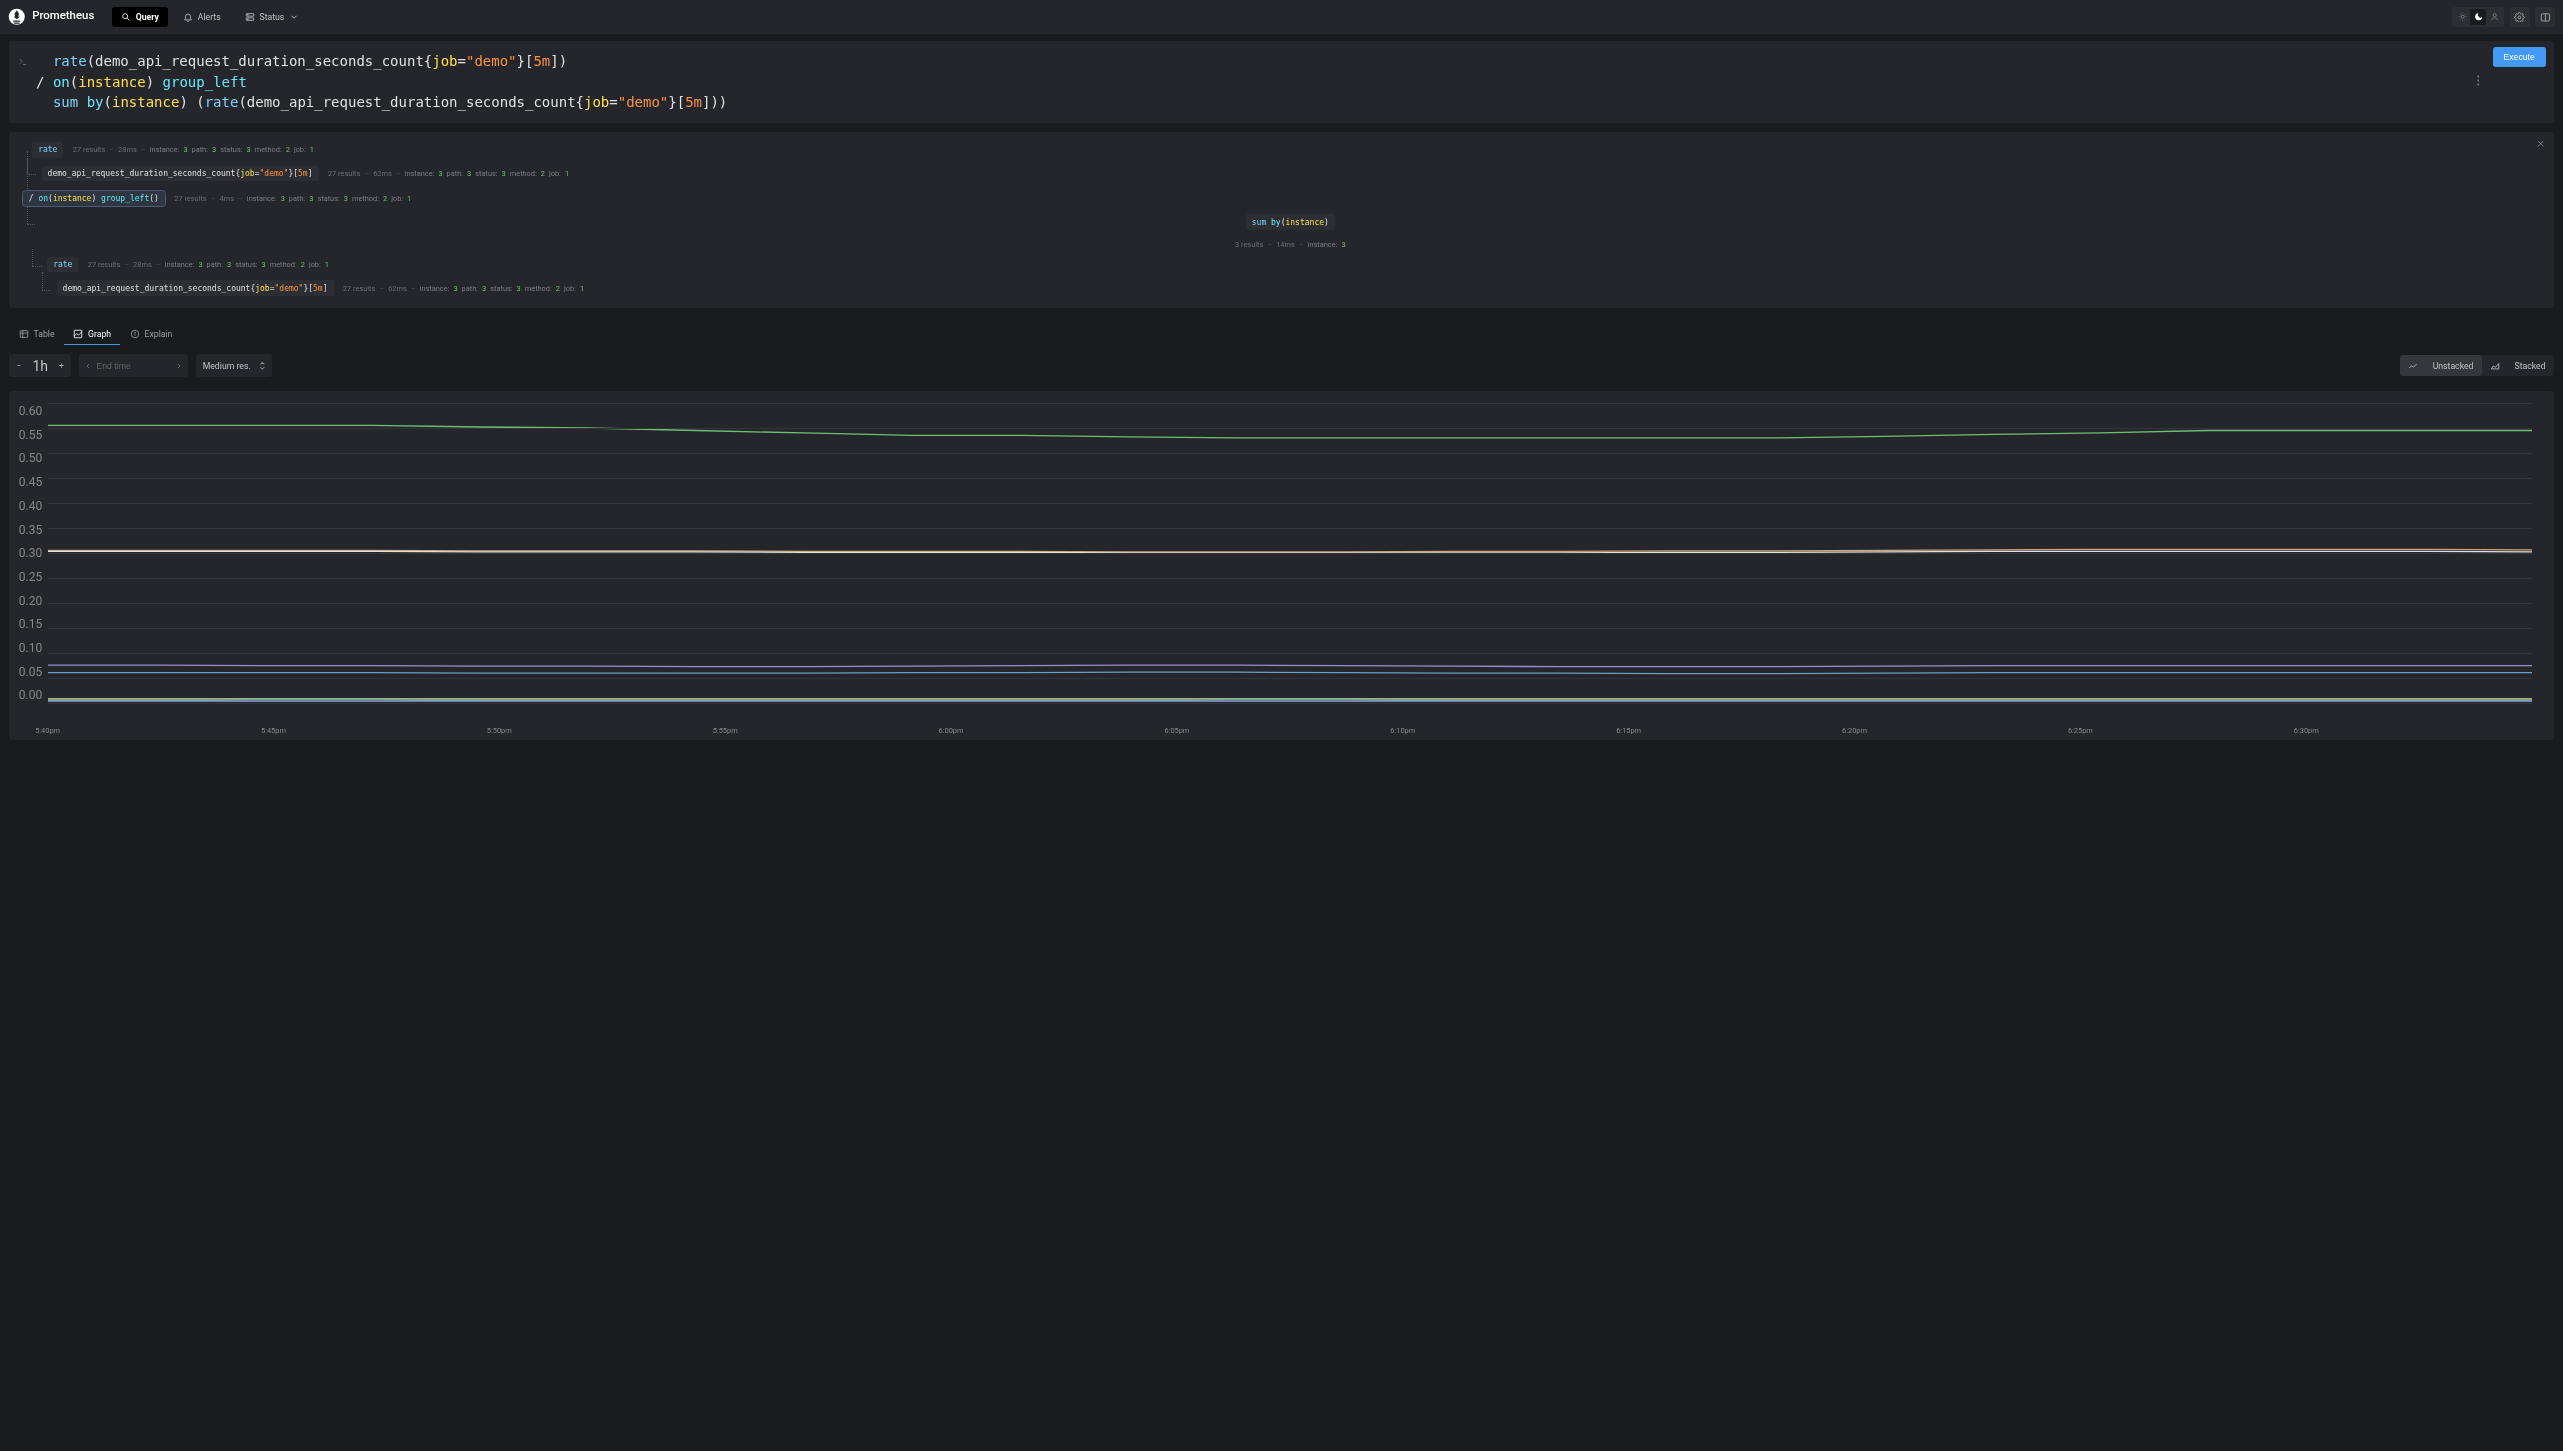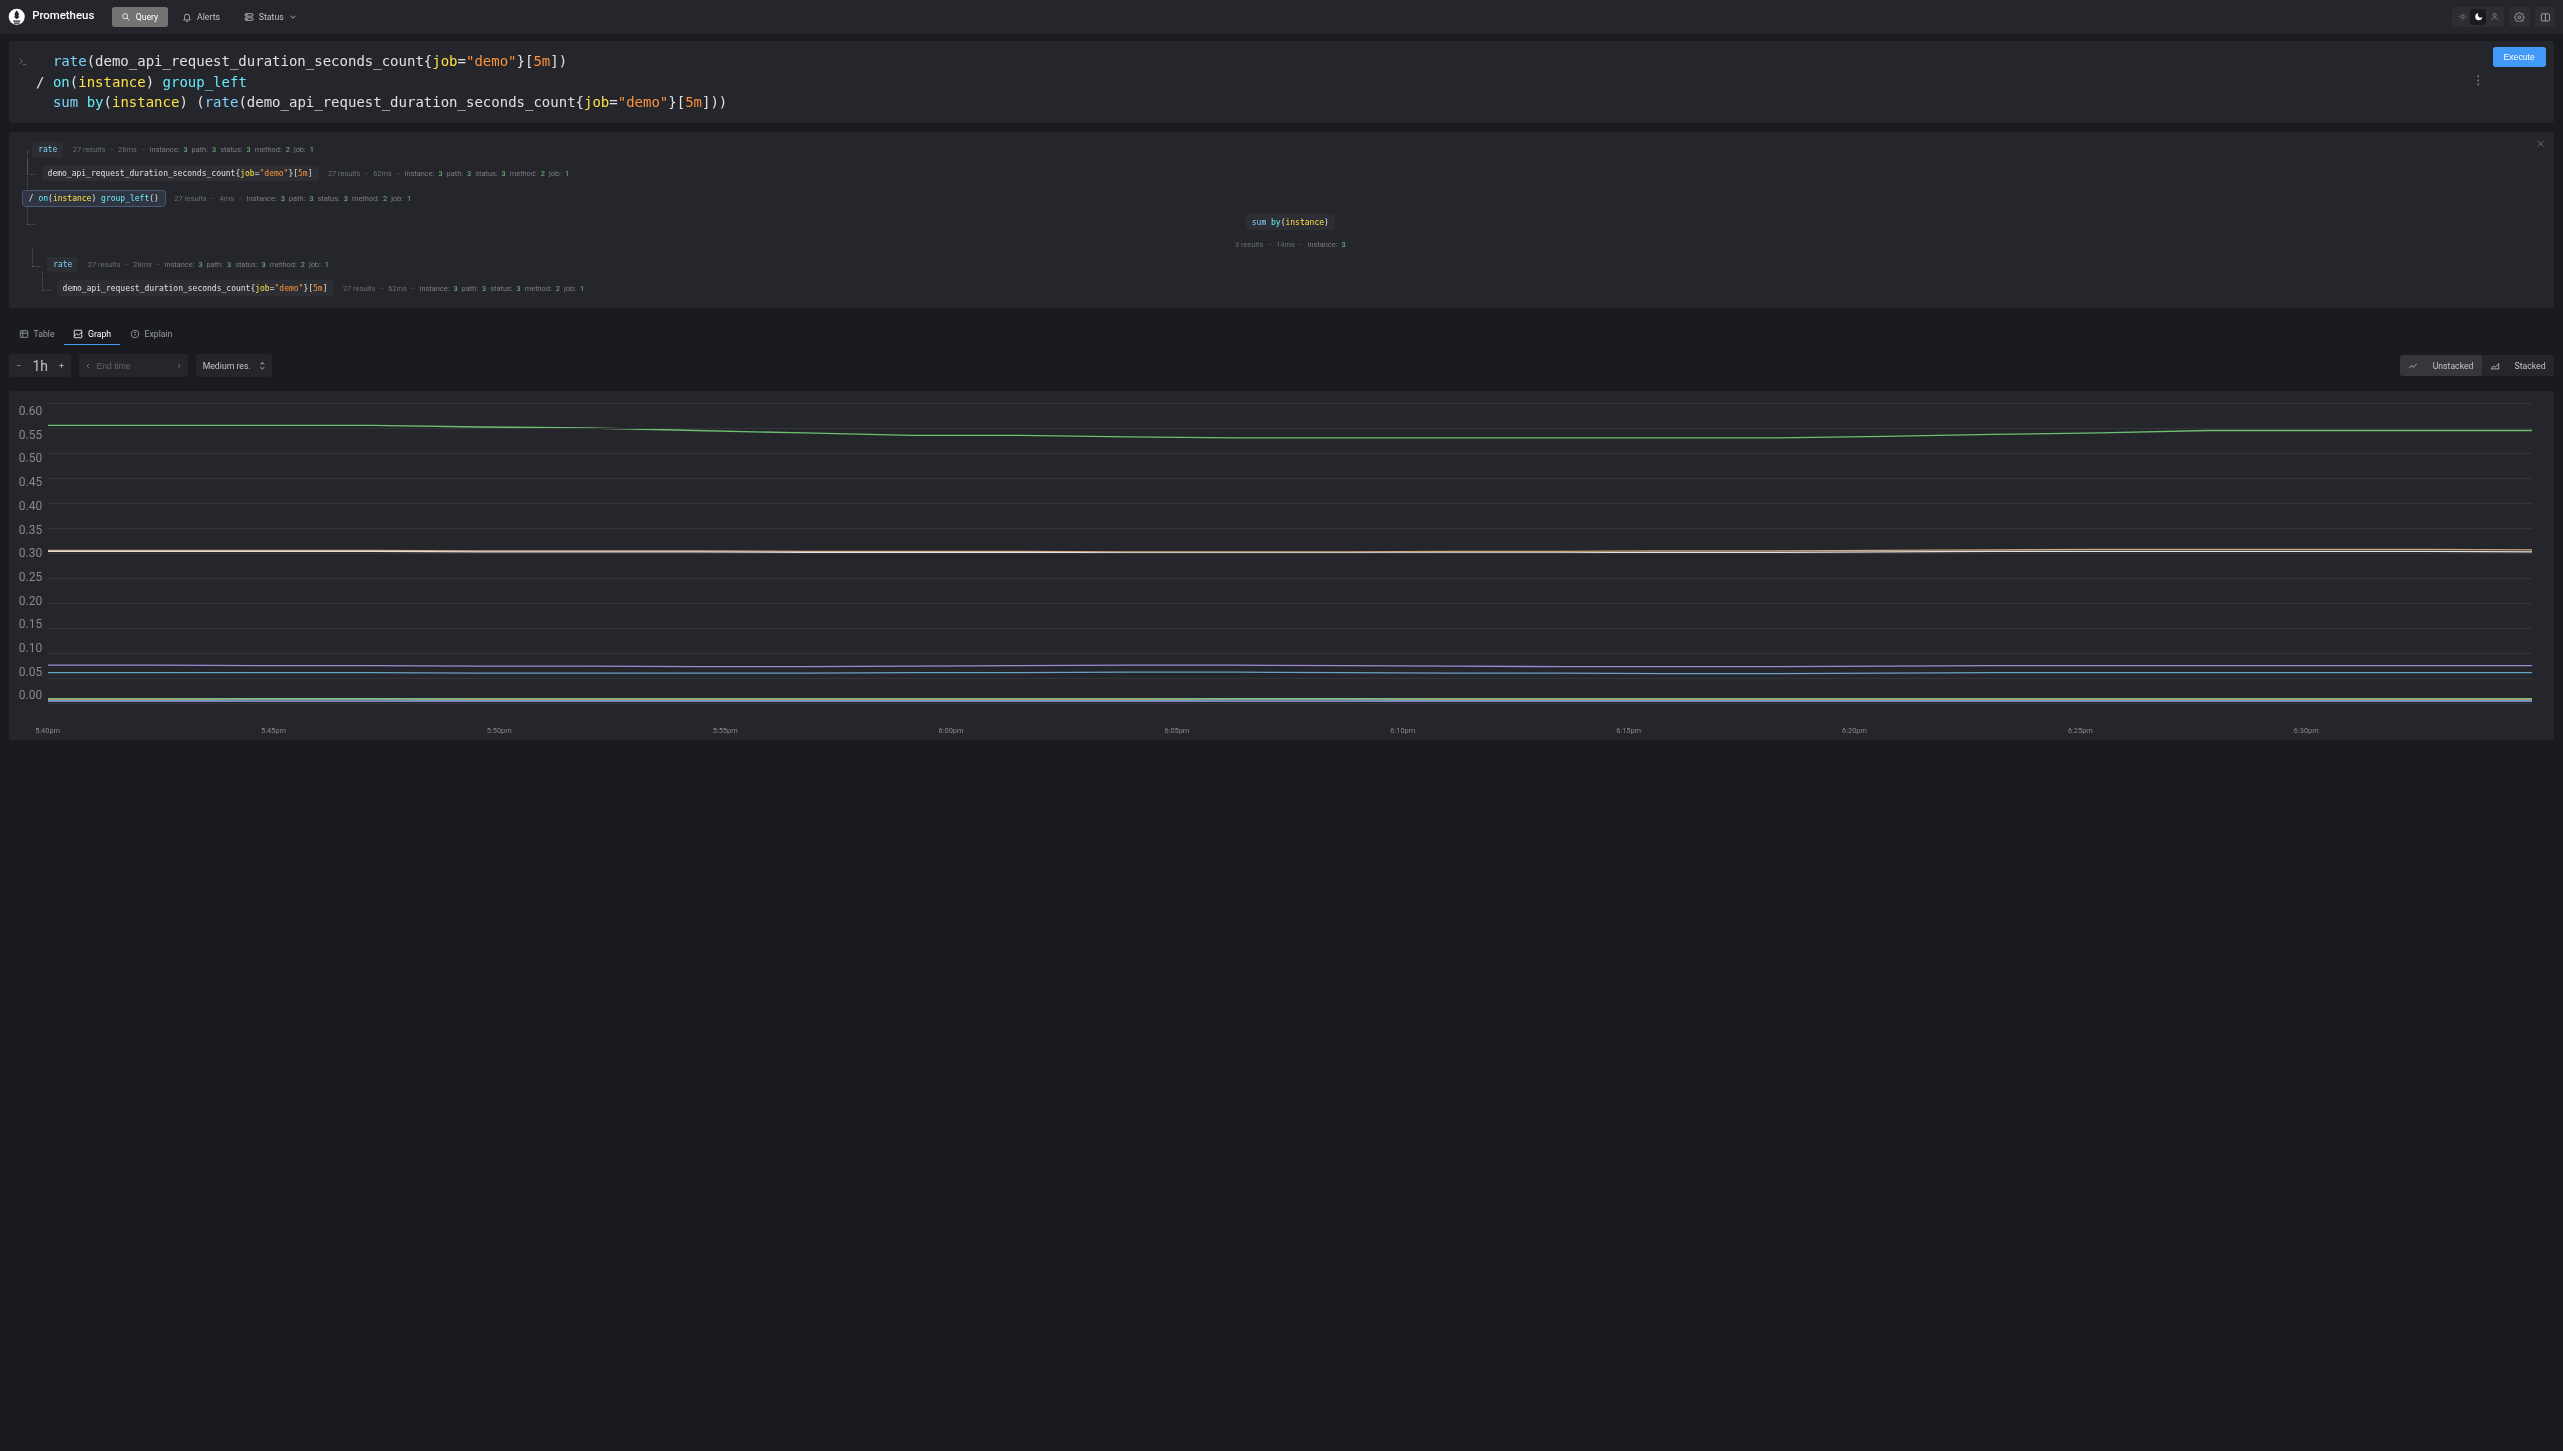--- a/index.html
+++ b/index.html
@@ -19,21 +19,21 @@
   gap: 5.4px;
 }
 .logo-wrap { display: flex; align-items: flex-start; gap: 6.7px; margin-right: 12px; }
 .logo-svg { width: 17.5px; height: 17.5px; }
 .logo-text { font-size: 11.4px; font-weight: 500; color: #fff; }
 .nav-btn {
   display: flex; align-items: center; gap: 4.7px;
   padding: 5.4px 9.4px; border-radius: 2.7px;
   color: #c1c2c5; cursor: pointer; font-size: 8.7px;
 }
-.nav-btn.active { background: #737373; color: #fff; }
+.nav-btn.active { background: #000000; color: #fff; font-weight: bold; }
 .nav-btn svg { width: 10px; height: 10px; }
 .header-right { margin-left: auto; display: flex; align-items: center; gap: 5.4px; }
 .theme-toggle {
   display: flex; background: #2c2e33; border-radius: 2.7px; padding: 2px;
 }
 .theme-seg { width: 16px; height: 16px; display:flex;align-items:center;justify-content:center;border-radius:2px; }
 .theme-seg.active { background: #1a1b1e; }
 .icon-btn {
   width: 20px; height: 20px; display:flex;align-items:center;justify-content:center;
   background:#2c2e33; border-radius:2.7px; cursor:pointer;

